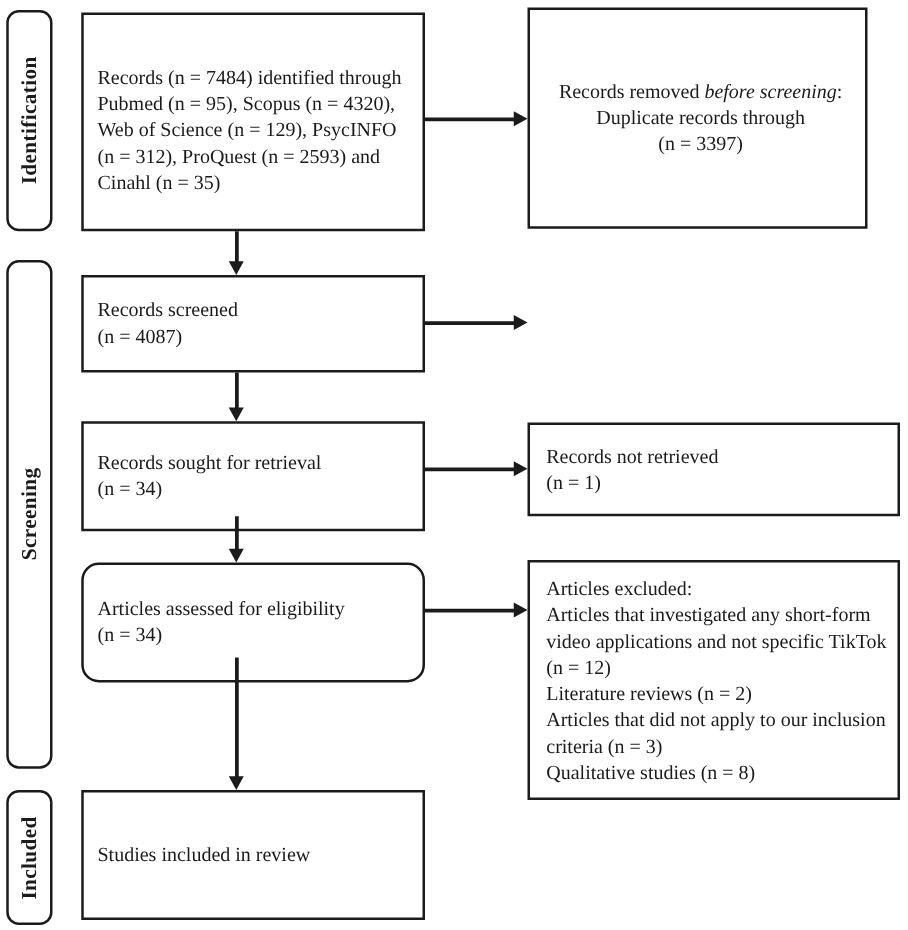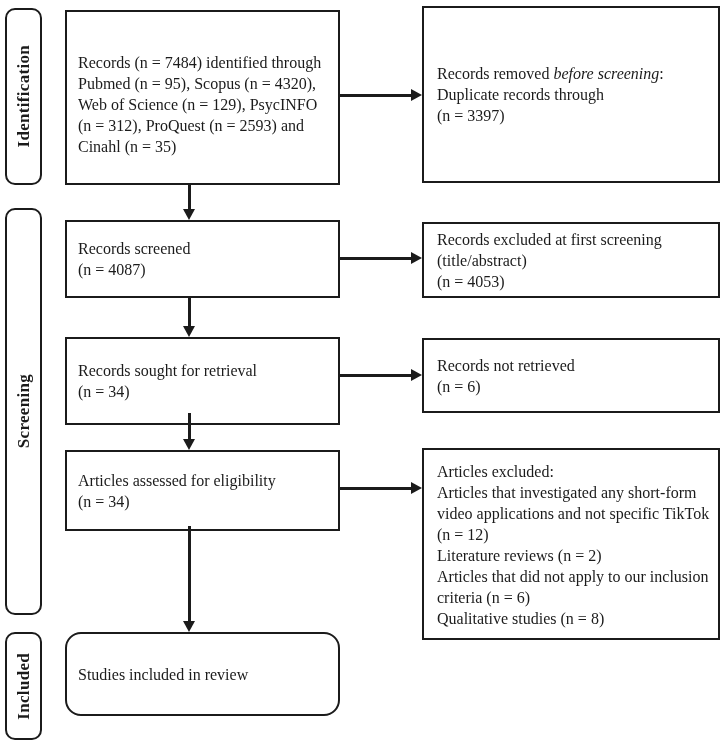--- a/index.html
+++ b/index.html
@@ -18,28 +18,28 @@
   .stage-identification{left:5px;top:8px;width:37px;height:177px;}
   .stage-screening{left:5px;top:208px;width:37px;height:407px;}
   .stage-included{left:5px;top:632px;width:37px;height:108px;}
   
   .box{
     position:absolute;border:2.5px solid #1b1b1b;background:#fff;box-sizing:border-box;
     display:flex;flex-direction:column;justify-content:center;
     padding:6px 8px 6px 11px;
   }
   .box-identified{left:65px;top:10px;width:275px;height:175px;padding-top:20px;justify-content:center;}
-  .box-removed{left:422px;top:6px;width:298px;height:177px;padding-left:13px;}
+  .box-removed{left:422px;top:6px;width:272px;height:177px;padding-left:13px;text-align:center;}
   .box-screened{left:65px;top:220px;width:275px;height:78px;}
   .box-excluded-first{left:422px;top:222px;width:298px;height:76px;padding-left:13px;}
   .box-sought{left:65px;top:337px;width:275px;height:88px;}
   .box-not-retrieved{left:422px;top:338px;width:298px;height:75px;padding-left:13px;}
-  .box-assessed{left:65px;top:450px;width:275px;height:81px;}
+  .box-assessed{left:65px;top:450px;width:275px;height:96px;border-radius:14px;}
   .box-excluded-articles{left:422px;top:448px;width:298px;height:192px;justify-content:center;padding-top:7px;padding-left:13px;}
-  .box-included{left:65px;top:632px;width:275px;height:84px;border-radius:16px;}
+  .box-included{left:65px;top:632px;width:275px;height:104px;}
   .em{font-style:italic;}
   
   .hline{position:absolute;height:2.5px;background:#1b1b1b;}
   .vline{position:absolute;width:2.5px;background:#1b1b1b;}
   .arrow-right{position:absolute;width:0;height:0;border-top:6px solid transparent;border-bottom:6px solid transparent;border-left:11px solid #1b1b1b;}
   .arrow-down{position:absolute;width:0;height:0;border-left:6px solid transparent;border-right:6px solid transparent;border-top:11px solid #1b1b1b;}
 </style>
 </head>
 <body>
 
@@ -79,36 +79,31 @@
   </div>
 
   <div class="box box-removed">
     <div>
       <span>Records removed </span><span class="em">before screening</span><span>:</span>
     </div>
     <div>Duplicate records through</div>
     <div>(n = 3397)</div>
   </div>
 
-  <div class="box box-excluded-first">
-    <div>Records excluded at first screening</div>
-    <div>(title/abstract)</div>
-    <div>(n = 4053)</div>
-  </div>
 
   <div class="box box-not-retrieved">
     <div>Records not retrieved</div>
-    <div>(n = 6)</div>
+    <div>(n = 1)</div>
   </div>
 
   <div class="box box-excluded-articles">
     <div>Articles excluded:</div>
     <div>Articles that investigated any short-form video applications and not specific TikTok (n = 12)</div>
     <div>Literature reviews (n = 2)</div>
-    <div>Articles that did not apply to our inclusion criteria (n = 6)</div>
+    <div>Articles that did not apply to our inclusion criteria (n = 3)</div>
     <div>Qualitative studies (n = 8)</div>
   </div>
 
   <div class="hline" style="left:340px;top:94px;width:72px;"></div>
   <div class="arrow-right" style="left:411px;top:89px;"></div>
 
   <div class="hline" style="left:340px;top:257px;width:72px;"></div>
   <div class="arrow-right" style="left:411px;top:252px;"></div>
 
   <div class="hline" style="left:340px;top:374px;width:72px;"></div>

